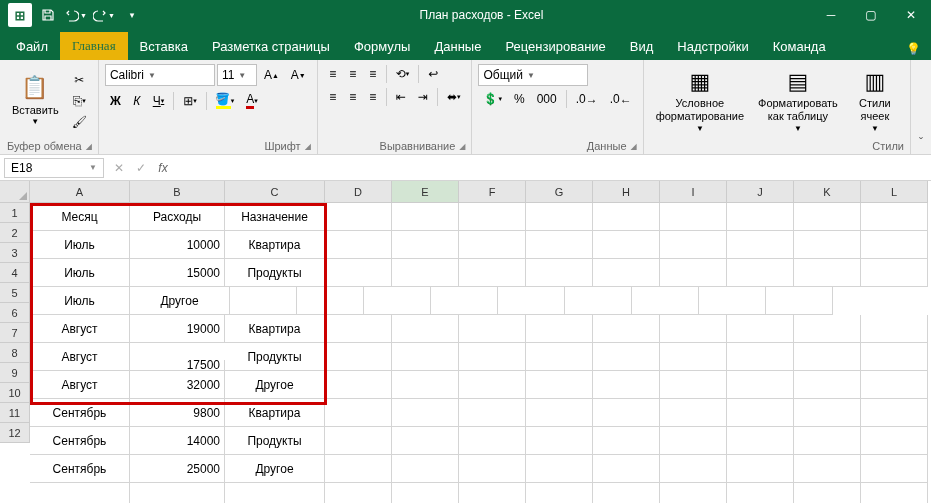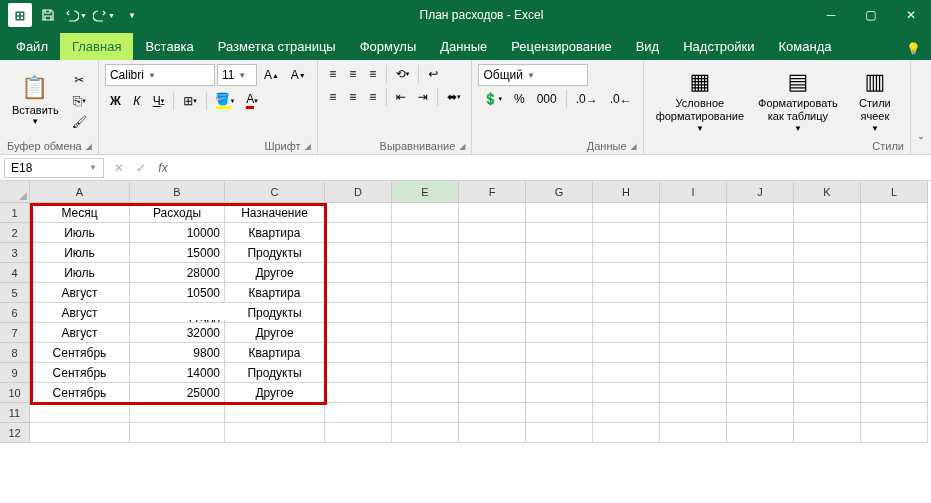--- a/index.html
+++ b/index.html
@@ -10,21 +10,21 @@
 .titlebar .qat { display: flex; align-items: center; gap: 4px; padding: 0 8px; }
 .titlebar .qat .sq { width: 24px; height: 24px; display: flex; align-items: center; justify-content: center; cursor: pointer; }
 .titlebar .doc-title { flex: 1; text-align: center; font-size: 12px; }
 .titlebar .win-ctrl { display: flex; }
 .titlebar .win-ctrl .sq { width: 40px; height: 30px; display: flex; align-items: center; justify-content: center; cursor: pointer; }
 
 
 .tabs { height: 30px; background: #0b6a3e; display: flex; align-items: flex-end; padding-left: 4px; }
 .tab { padding: 6px 12px; color: #fff; font-size: 13px; cursor: pointer; }
 .tab.file { background: #0b6a3e; }
-.tab.active { background: #bef264; color: #217346; }
+.tab.active { background: #eab308; color: #217346; font-family: Liberation Serif, serif; }
 .tabs .tell { margin-left: auto; margin-right: 10px; color: #fff; display: flex; align-items: center; padding-bottom: 4px;}
 
 
 .ribbon { background: #f1f1f1; border-bottom: 1px solid #d4d4d4; display: flex; height: 95px; }
 .group { border-right: 1px solid #d4d4d4; padding: 4px 6px 2px 6px; display: flex; flex-direction: column; justify-content: space-between; }
 .group .row { display: flex; align-items: center; gap: 2px; }
 .group .lbl { text-align: center; font-size: 11px; color: #666; padding-top: 2px; display: flex; justify-content: flex-end; align-items: center; gap: 4px;}
 .dz { font-size: 8px; color: #888; }
 .btn { padding: 2px 4px; border: 1px solid transparent; cursor: pointer; display: flex; align-items: center; justify-content: center; min-width: 18px; min-height: 18px; }
 .combo { border: 1px solid #c0c0c0; background: #fff; height: 22px; display: flex; align-items: center; padding: 0 4px; font-size: 12px; }
@@ -43,21 +43,21 @@
 
 .grid { display: flex; background: #fff; }
 .rownums { width: 30px; }
 .corner { height: 22px; background: #e6e6e6; border-right: 1px solid #ccc; border-bottom: 1px solid #ccc; display:flex; align-items:flex-end; justify-content:flex-end; }
 .corner::after { content:''; border-left: 8px solid transparent; border-bottom: 8px solid #b0b0b0; margin:2px;}
 .rnum { height: 20px; background: #e6e6e6; border-right: 1px solid #ccc; border-bottom: 1px solid #ccc; display: flex; align-items: center; justify-content: center; font-size: 11px; color: #333; }
 .cols { flex: 1; }
 .colhdrs { display: flex; height: 22px; }
 .chdr { background: #e6e6e6; border-right: 1px solid #ccc; border-bottom: 1px solid #ccc; display: flex; align-items: center; justify-content: center; font-size: 11px; color: #333; }
 .chdr.sel { background: #d3e5d3; }
-.datarow { display: flex; height: 20px; }
+.datarow { display: flex; height: 28px; }
 .cell { border-right: 1px solid #d4d4d4; border-bottom: 1px solid #d4d4d4; display: flex; align-items: center; font-size: 12px; padding: 0 4px; overflow: hidden; white-space: nowrap; }
 .cw-a { width: 100px; } .cw-b { width: 95px; } .cw-c { width: 100px; }
 .cw-d, .cw-e, .cw-f, .cw-g, .cw-h, .cw-i, .cw-j, .cw-k, .cw-l { width: 67px; }
 
 
 .hlbox { position: absolute; border: 3px solid #c00; pointer-events: none; }
 
 svg { display: block; }
 </style>
 </head>
@@ -326,35 +326,34 @@
           <div class="cell cw-f"></div>
           <div class="cell cw-g"></div>
           <div class="cell cw-h"></div>
           <div class="cell cw-i"></div>
           <div class="cell cw-j"></div>
           <div class="cell cw-k"></div>
           <div class="cell cw-l"></div>
         </div>
         <div class="datarow">
           <div class="cell cw-a" style="justify-content: center;">Июль</div>
-          <div class="cell cw-b" style="justify-content: flex-end;">28000</div>
           <div class="cell cw-c" style="justify-content: center;">Другое</div>
           <div class="cell cw-d"></div>
           <div class="cell cw-e"></div>
           <div class="cell cw-f"></div>
           <div class="cell cw-g"></div>
           <div class="cell cw-h"></div>
           <div class="cell cw-i"></div>
           <div class="cell cw-j"></div>
           <div class="cell cw-k"></div>
           <div class="cell cw-l"></div>
         </div>
         <div class="datarow">
           <div class="cell cw-a" style="justify-content: center;">Август</div>
-          <div class="cell cw-b" style="justify-content: flex-end;">10500</div>
+          <div class="cell cw-b" style="justify-content: flex-end;">19000</div>
           <div class="cell cw-c" style="justify-content: center;">Квартира</div>
           <div class="cell cw-d"></div>
           <div class="cell cw-e"></div>
           <div class="cell cw-f"></div>
           <div class="cell cw-g"></div>
           <div class="cell cw-h"></div>
           <div class="cell cw-i"></div>
           <div class="cell cw-j"></div>
           <div class="cell cw-k"></div>
           <div class="cell cw-l"></div>

